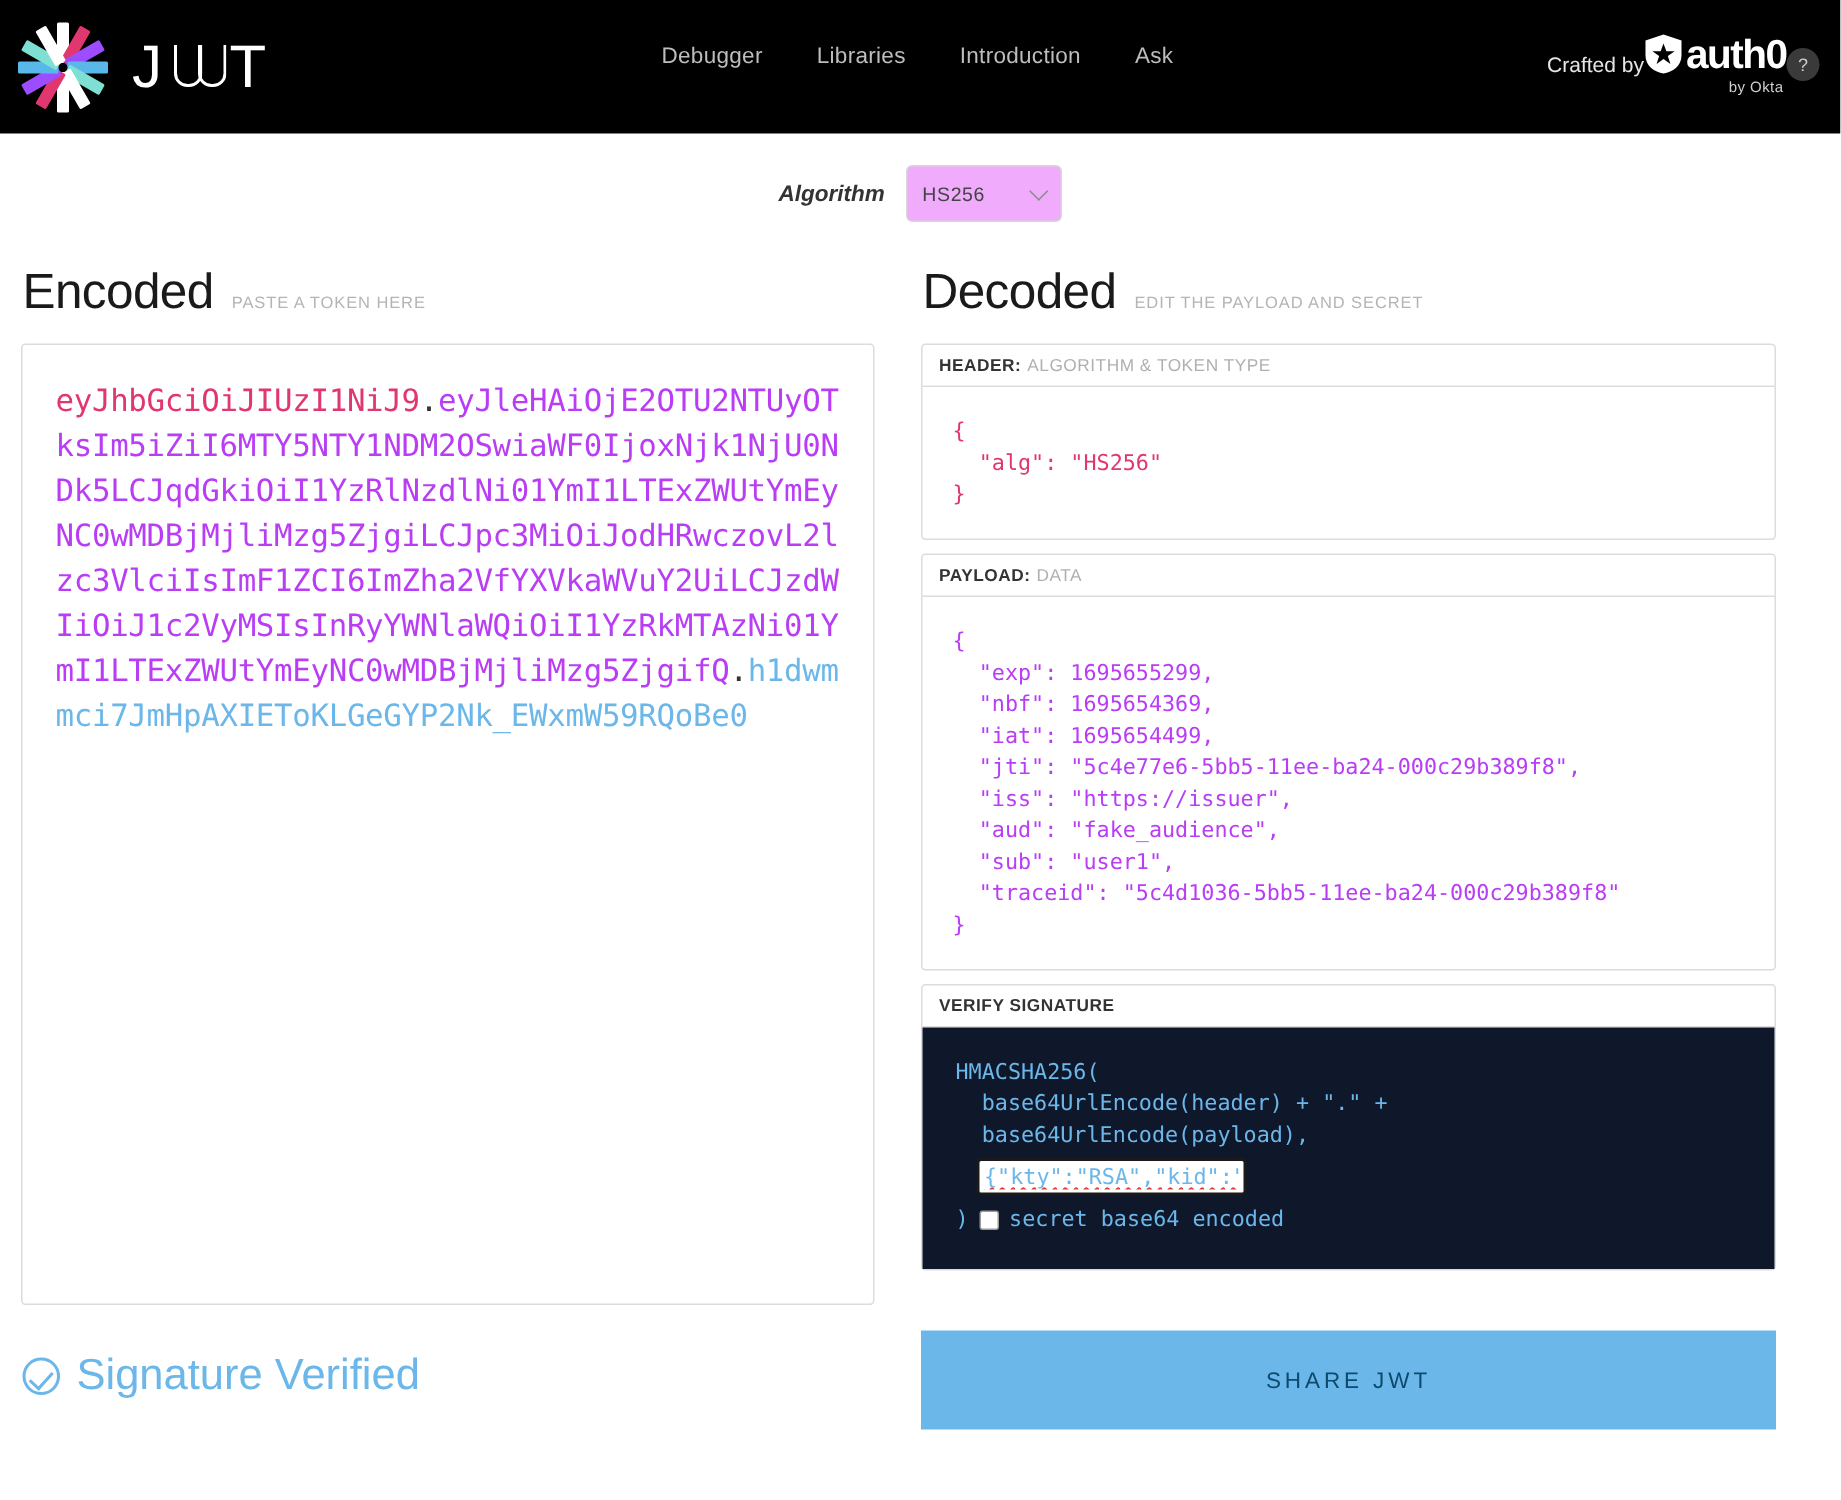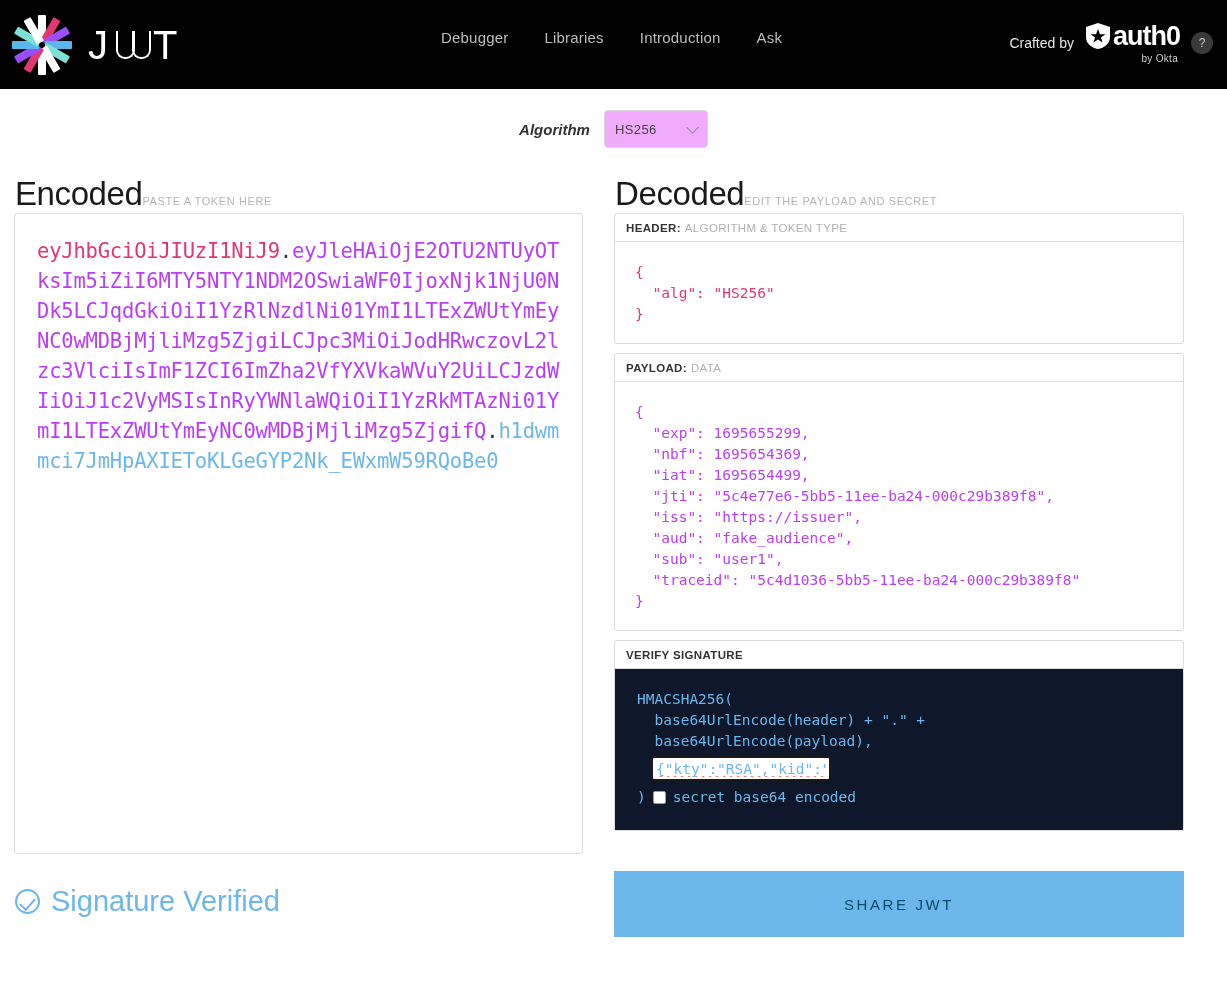--- a/index.html
+++ b/index.html
@@ -80,21 +80,20 @@
     text-decoration: none;
     letter-spacing: .2px;
   }
 
   .crafted {
     position: absolute;
     right: 14px;
     top: 22px;
     display: flex;
     align-items: center;
-    gap: 11px;
   }
   .crafted-label {
     color: #e6e6e6;
     font-size: 14px;
   }
   .auth0 {
     display: flex;
     flex-direction: column;
     align-items: flex-end;
     line-height: 1;
@@ -181,22 +180,23 @@
     margin-top: 27px;
     gap: 31px;
     align-items: flex-start;
   }
   .col-left { width: 569px; flex: none; }
   .col-right { width: 570px; flex: none; }
 
   .sec-head {
     display: flex;
     align-items: baseline;
+    gap: 12px;
     padding-left: 1px;
-    margin-bottom: 0;
+    margin-bottom: 16px;
   }
   .sec-title {
     font-size: 33px;
     color: #1a1a1a;
     font-weight: 400;
     letter-spacing: -.4px;
   }
   .sec-sub {
     font-size: 11px;
     color: #b4b4b4;

